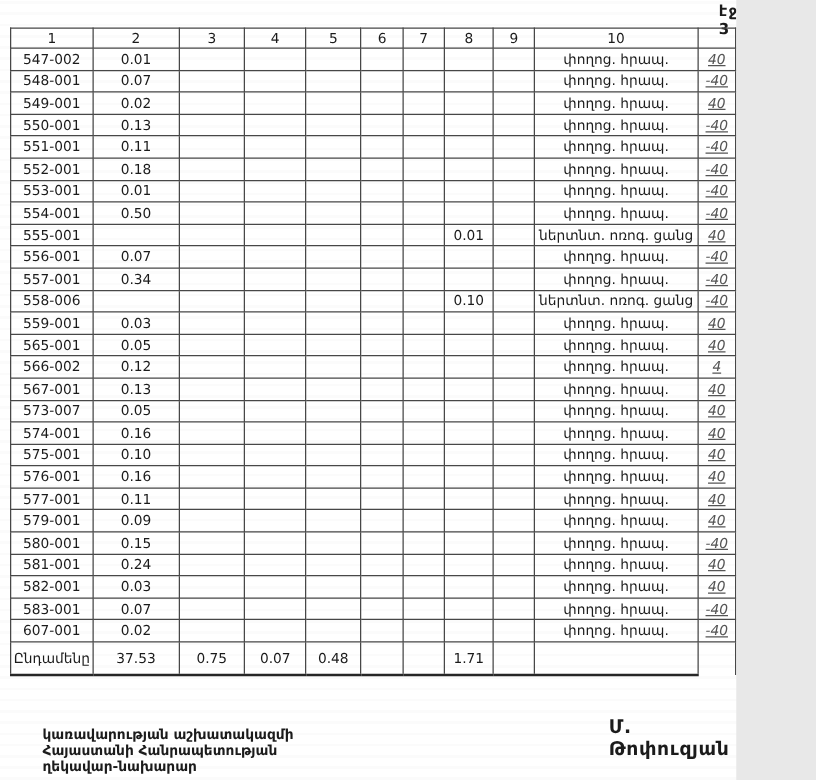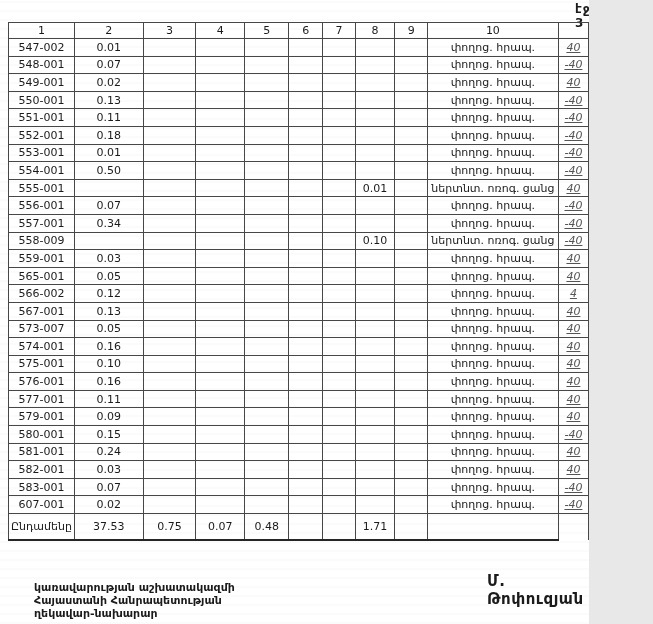--- a/index.html
+++ b/index.html
@@ -209,21 +209,21 @@
       <td></td>
       <td></td>
       <td></td>
       <td></td>
       <td></td>
       <td></td>
       <td class="note-cell">փողոց. հրապ.</td>
       <td class="mark-cell">-40</td>
     </tr>
         <tr>
-      <td class="code-cell">558-009</td>
+      <td class="code-cell">558-006</td>
       <td></td>
       <td></td>
       <td></td>
       <td></td>
       <td></td>
       <td></td>
       <td>0.10</td>
       <td></td>
       <td class="note-cell">ներտնտ. ոռոգ. ցանց</td>
       <td class="mark-cell">-40</td>

